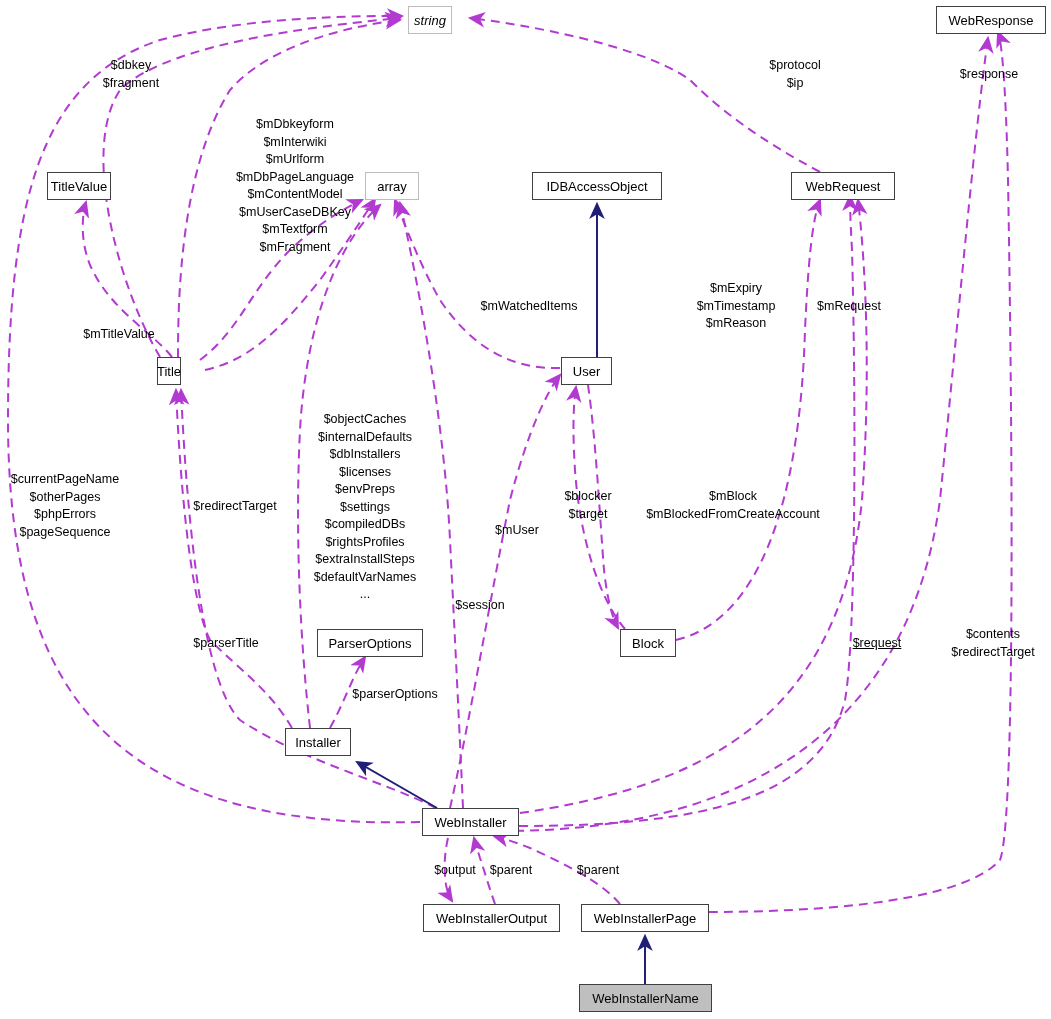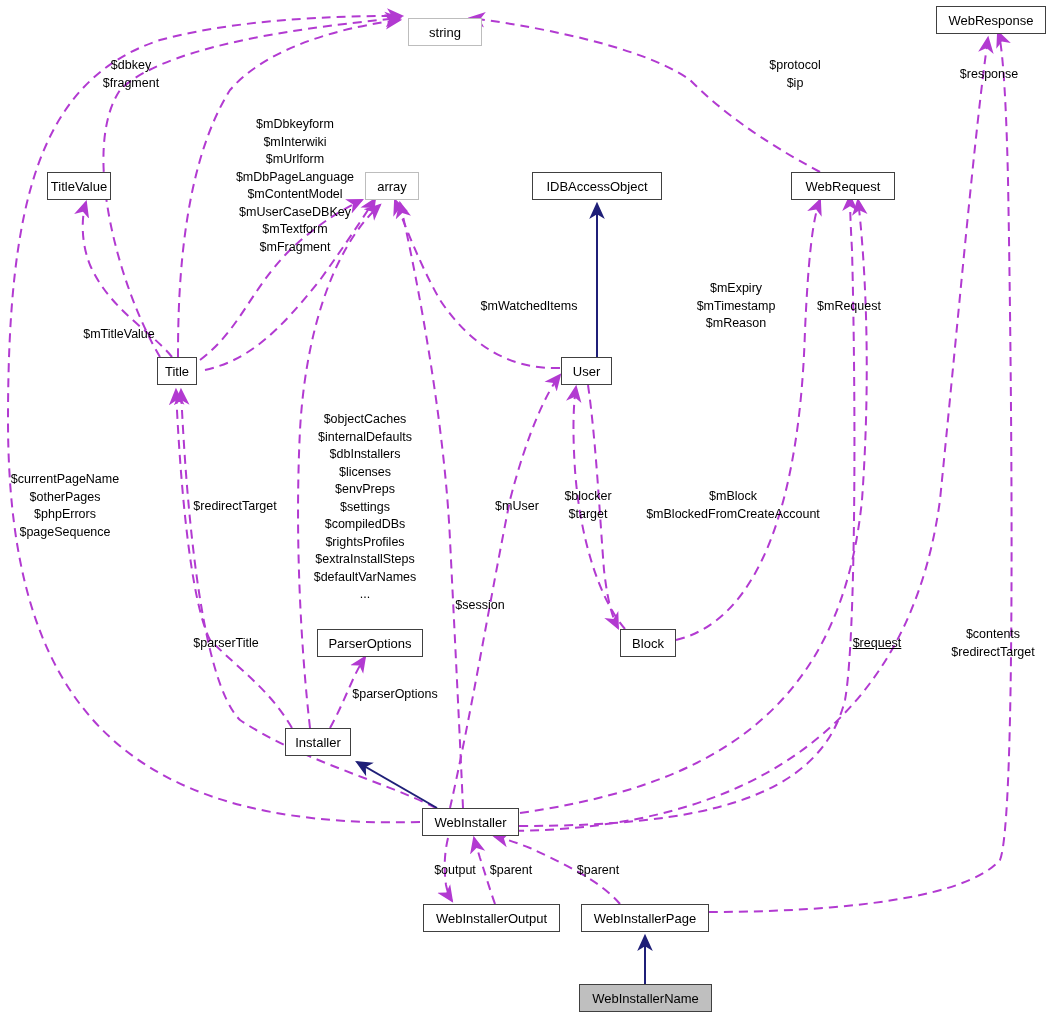--- a/index.html
+++ b/index.html
@@ -124,21 +124,21 @@
       <path d="M519,826 C700,826 820,800 845,700 C856,640 856,400 852,250 C850,215 850,200 850,196"></path>
     </g>
 
     <g stroke="#1f1f78" stroke-width="2" fill="none" marker-end="url(#ah-navy)">
       <path d="M597,357 L597,204"></path>
       <path d="M437,808 L357,762"></path>
       <path d="M645,984 L645,936"></path>
     </g>
   </svg>
 
-  <div class="node light" style="left:408px;top:18px;width:74px;">
+  <div class="node light" style="left:408px;top:6px;width:44px;font-style:italic;">
     <span>string</span>
   </div>
 
   <div class="node" style="left:936px;top:6px;width:110px;">
     <span>WebResponse</span>
   </div>
 
   <div class="node" style="left:47px;top:172px;width:64px;">
     <span>TitleValue</span>
   </div>
@@ -148,21 +148,21 @@
   </div>
 
   <div class="node" style="left:532px;top:172px;width:130px;">
     <span>IDBAccessObject</span>
   </div>
 
   <div class="node" style="left:791px;top:172px;width:104px;">
     <span>WebRequest</span>
   </div>
 
-  <div class="node" style="left:157px;top:357px;width:40px;text-align:center;">
+  <div class="node" style="left:157px;top:357px;width:24px;text-align:center;">
     <span>Title</span>
   </div>
 
   <div class="node" style="left:561px;top:357px;width:51px;">
     <span>User</span>
   </div>
 
   <div class="node" style="left:317px;top:629px;width:106px;">
     <span>ParserOptions</span>
   </div>
@@ -231,21 +231,21 @@
 $dbInstallers
 $licenses
 $envPreps
 $settings
 $compiledDBs
 $rightsProfiles
 $extraInstallSteps
 $defaultVarNames
 ...</div>
 
-  <div class="edge-label ctr" style="left:517px;top:498px;">$mUser</div>
+  <div class="edge-label ctr" style="left:517px;top:522px;">$mUser</div>
 
   <div class="edge-label ctr" style="left:588px;top:488px;">$blocker
 $target</div>
 
   <div class="edge-label ctr" style="left:733px;top:488px;">$mBlock
 $mBlockedFromCreateAccount</div>
 
   <div class="edge-label ctr" style="left:226px;top:635px;">$parserTitle</div>
 
   <div class="edge-label ctr" style="left:480px;top:597px;">$session</div>

